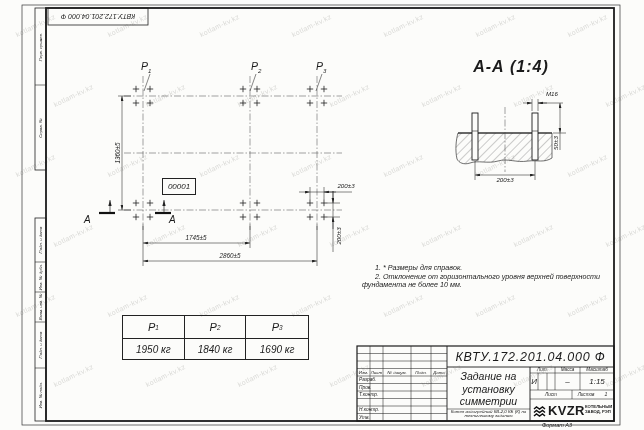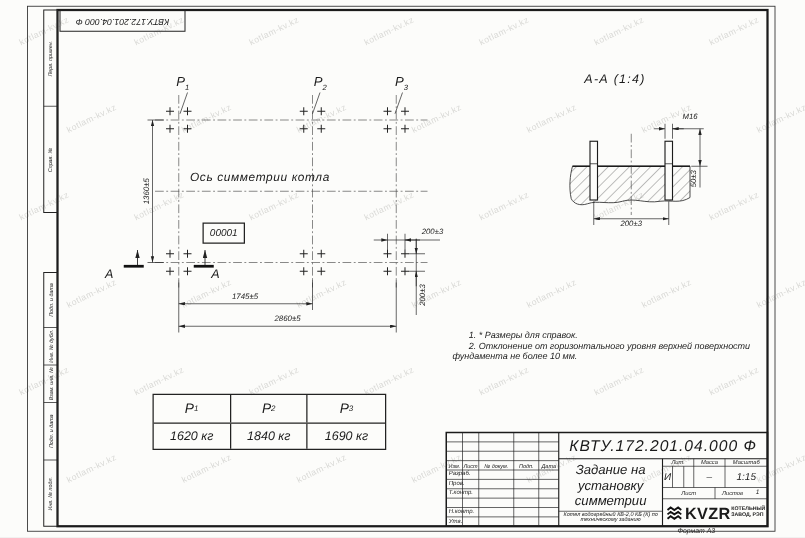--- a/index.html
+++ b/index.html
@@ -234,55 +234,54 @@
   <div class="strip" style="left:17.5px;top:340px;width:46px;height:10px;line-height:10px;">Подп. и дата</div>
   <div class="strip" style="left:14px;top:389.5px;width:53px;height:10px;line-height:10px;">Инв. № подл.</div>
 
   <div class="t" style="left:141px;top:60px;font-size:10.5px;">
     <span>P</span><sub>1</sub></div>
   <div class="t" style="left:251px;top:60px;font-size:10.5px;">
     <span>P</span><sub>2</sub></div>
   <div class="t" style="left:316px;top:60px;font-size:10.5px;">
     <span>P</span><sub>3</sub></div>
 
-  <div class="t" style="left:152px;top:137px;font-size:9.5px;letter-spacing:.5px;">Ось симметрии котла</div>
 
   <div class="t c lvl" style="left:162px;top:178px;width:32px;height:15px;line-height:15px;font-size:8px;">00001</div>
 
   <div class="t c r90" style="left:101px;top:148px;width:34px;height:10px;line-height:10px;font-size:6.3px;">1360±5</div>
   <div class="t c" style="left:176px;top:234px;width:40px;font-size:6.3px;">1745±5</div>
   <div class="t c" style="left:210px;top:252px;width:40px;font-size:6.3px;">2860±5</div>
   <div class="t c" style="left:330px;top:182px;width:32px;font-size:6.2px;">200±3</div>
   <div class="t c r90" style="left:323px;top:231px;width:32px;height:10px;line-height:10px;font-size:6.2px;">200±3</div>
 
   <div class="t" style="left:84px;top:214px;font-size:10px;">А</div>
   <div class="t" style="left:169px;top:214px;font-size:10px;">А</div>
 
-  <div class="t c" style="left:452px;top:58px;width:80px;font-size:10px;letter-spacing:1px;">А-А (1:4)</div>
+  <div class="t c" style="left:471px;top:58px;width:80px;font-size:16px;letter-spacing:1px;font-weight:bold;">А-А (1:4)</div>
   <div class="t c" style="left:540px;top:90px;width:24px;font-size:6.2px;">M16</div>
   <div class="t c r90" style="left:542px;top:138px;width:28px;height:10px;line-height:10px;font-size:6.2px;">50±3</div>
   <div class="t c" style="left:489px;top:176px;width:32px;font-size:6.2px;">200±3</div>
 
   <div class="ptable">
     <div class="prow head">
       <div class="pcell phead">
         <span>P</span>
           <sub>1</sub>
         </div>
       <div class="pcell phead">
         <span>P</span>
           <sub>2</sub>
         </div>
       <div class="pcell phead">
         <span>P</span>
           <sub>3</sub>
         </div>
     </div>
     <div class="prow">
-      <div class="pcell pval">1620  кг</div>
+      <div class="pcell pval">1950  кг</div>
       <div class="pcell pval">1840  кг</div>
       <div class="pcell pval">1690  кг</div>
     </div>
   </div>
 
   <div class="notes">
     <p>1.  * Размеры для справок.</p>
     <p>2.  Отклонение от горизонтального уровня верхней поверхности фундамента не более 10 мм.</p>
   </div>
 

